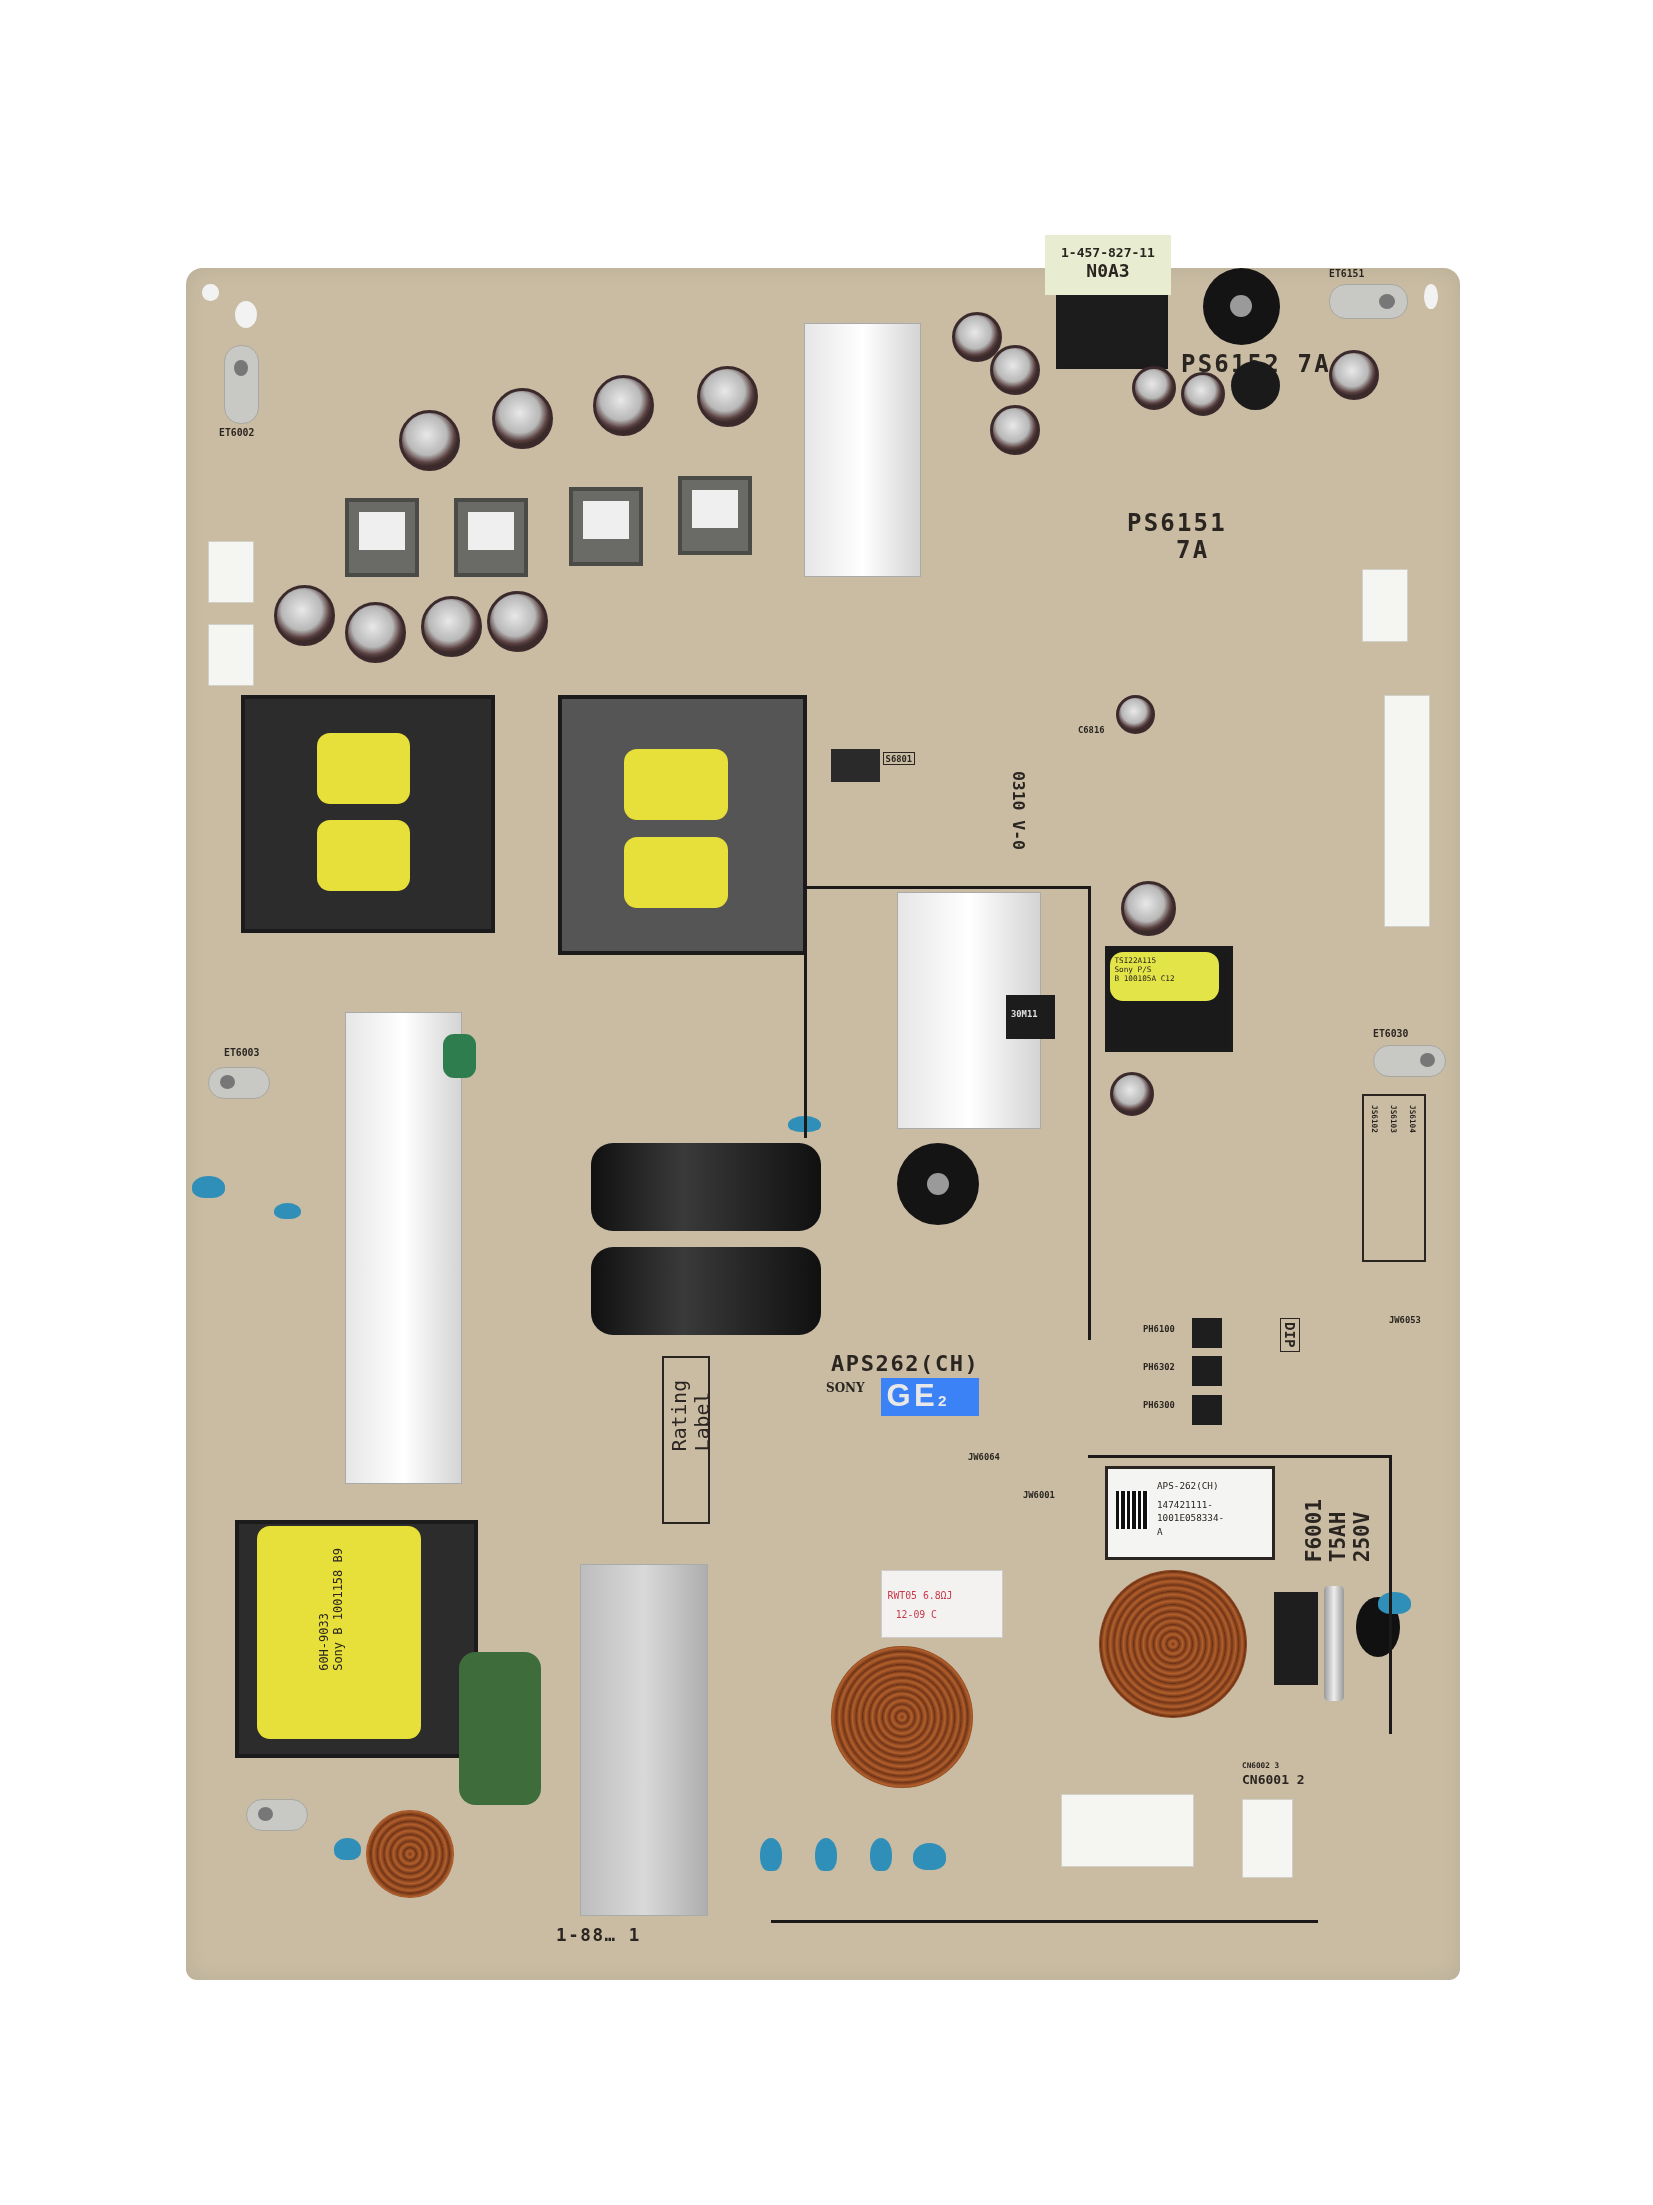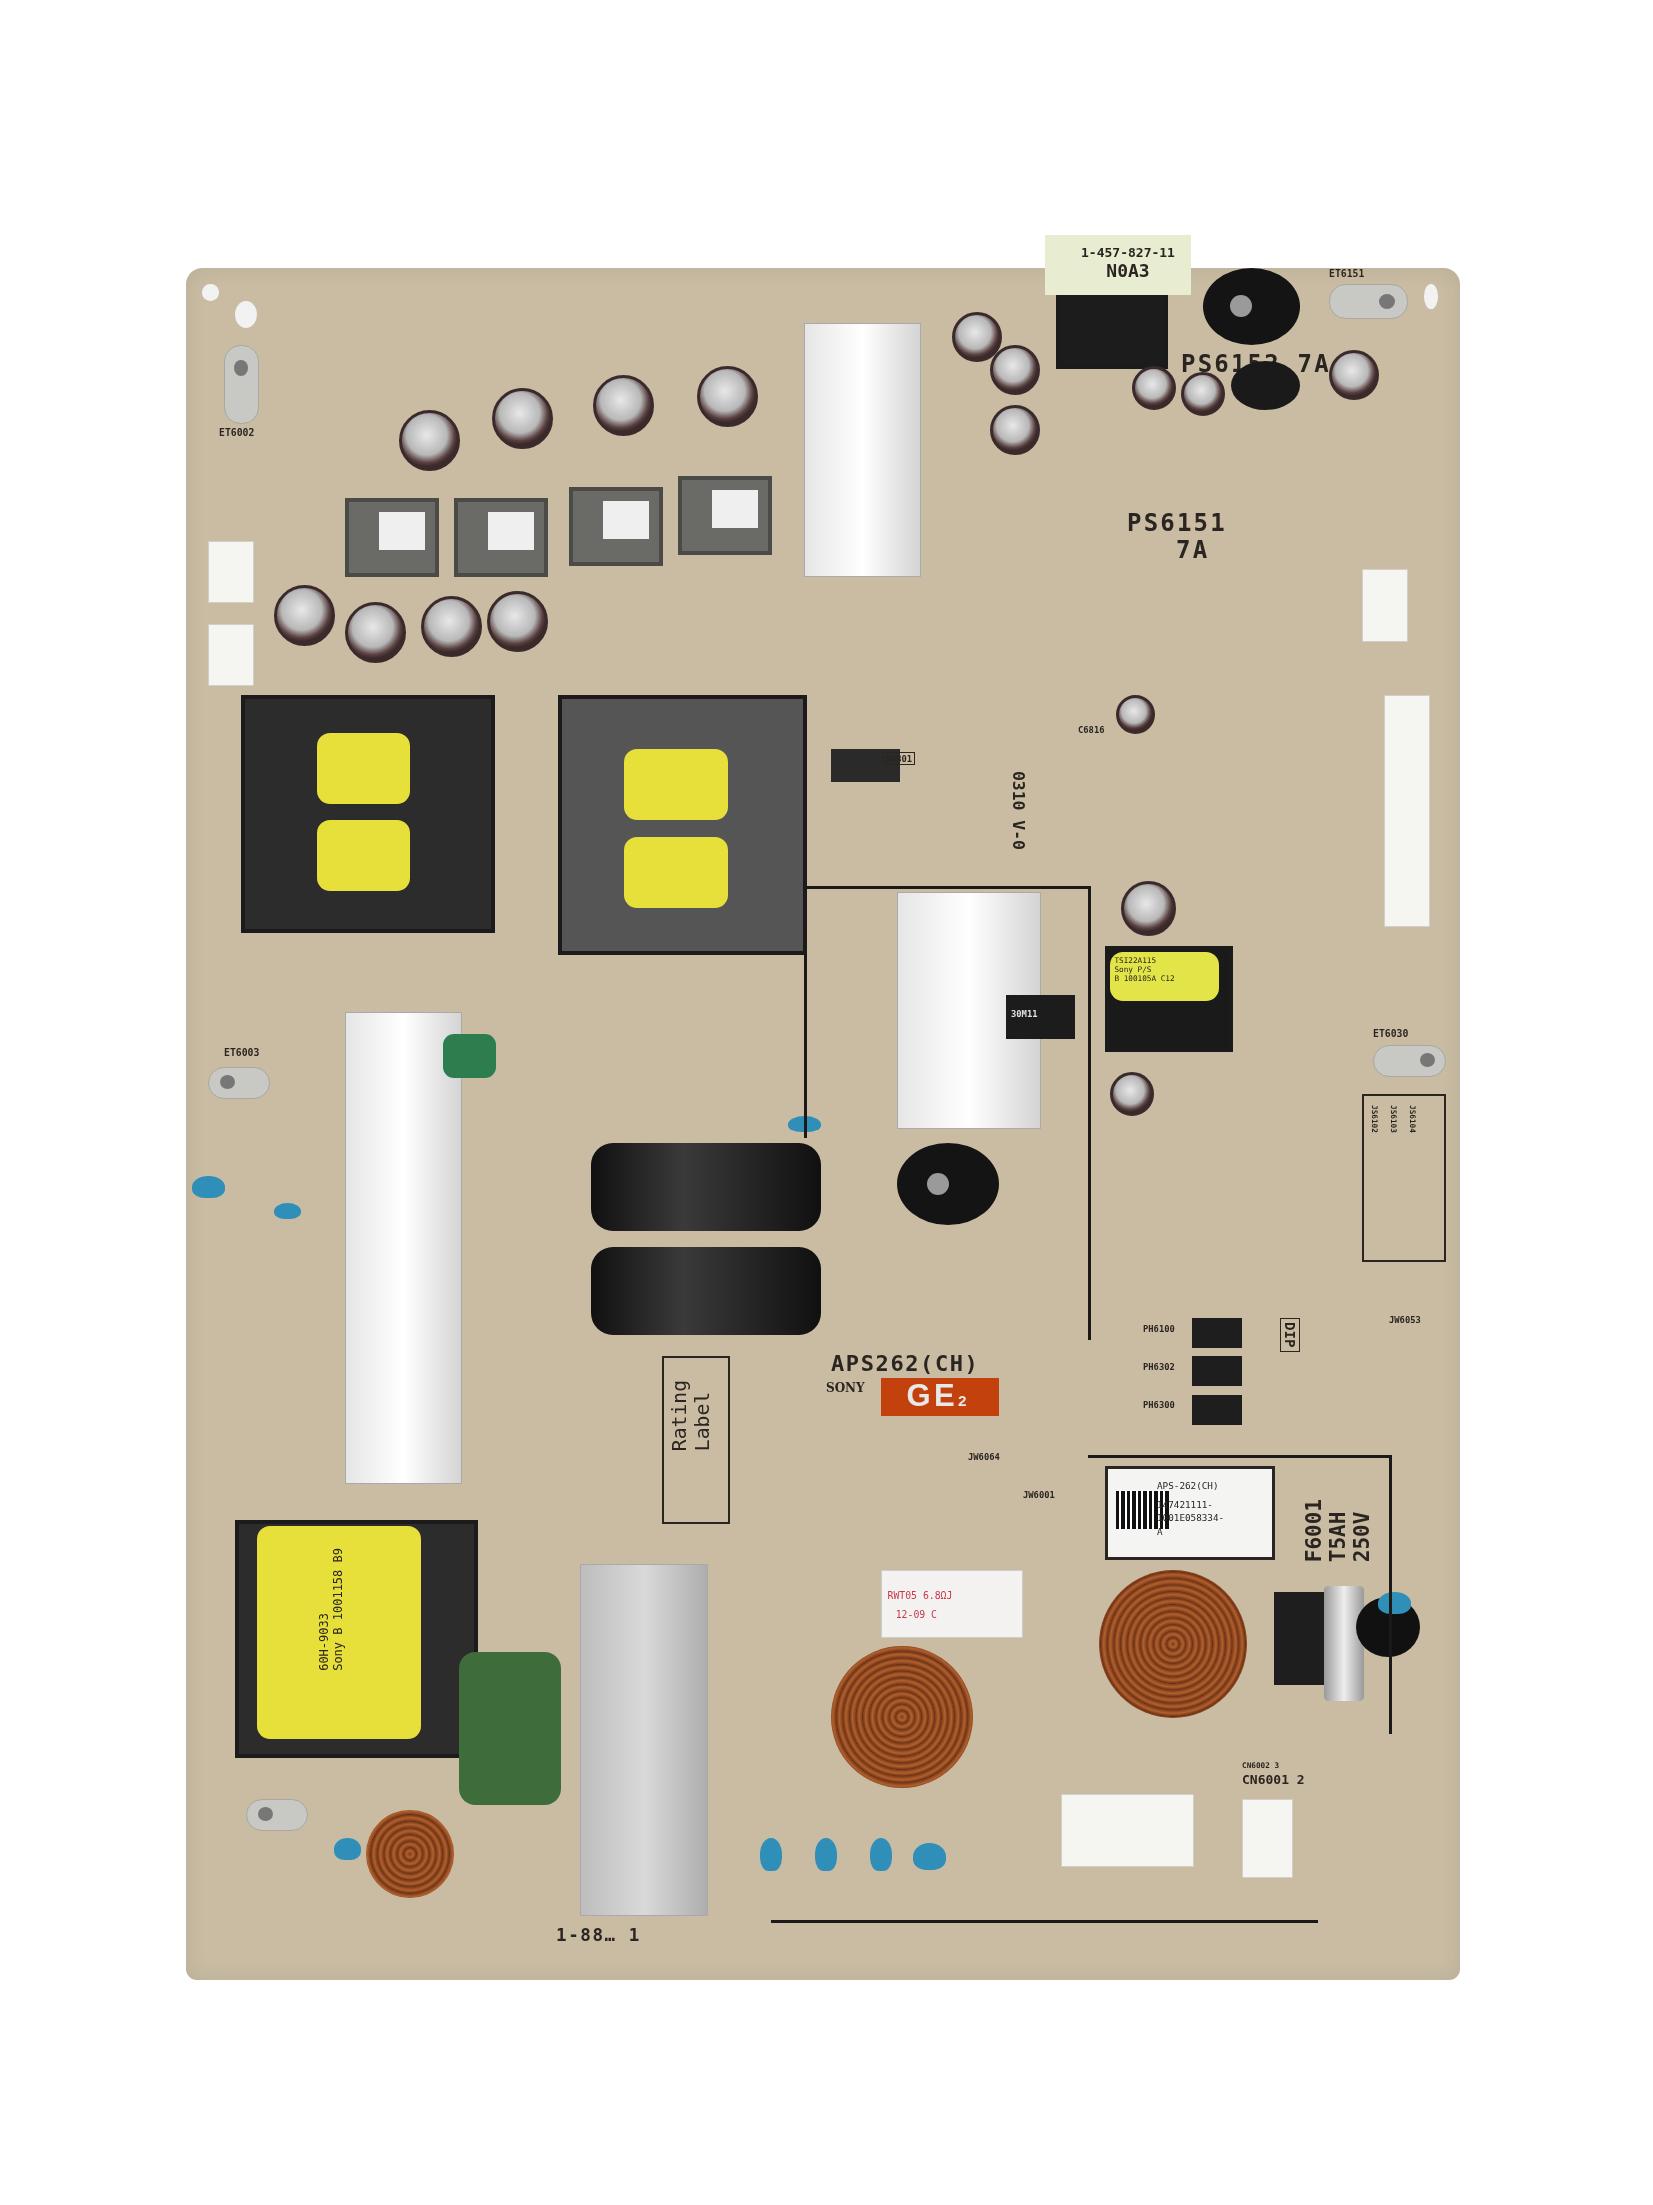--- a/index.html
+++ b/index.html
@@ -1,19 +1,19 @@
 <!DOCTYPE html>
 <html style="font-size:8.8px"><head>
 <meta charset="utf-8">
 <style>
   html,body{margin:0;padding:0;background:#ffffff;}
   body{width:1654px;height:2205px;position:relative;overflow:hidden;font-family:"DejaVu Sans Mono",monospace;}
   .board{position:absolute;left:186px;top:268px;width:1274px;height:1712px;background:#c9bca3;border-radius:16.4px 16.4px 11px 11px;
          box-shadow:inset 0 0 22px rgba(0,0,0,0.08);}
-  .abs{position:absolute;padding-left:20px;}
+  .abs{position:absolute;}
   .silk{position:absolute;color:#2a2520;font-family:"DejaVu Sans Mono",monospace;font-weight:bold;}
   .hole{position:absolute;background:#f2f2f2;border-radius:50%;}
   .tab{position:absolute;background:#c8c8c4;border:1.6px solid #a8a8a0;border-radius:16.4px;}
   .tab .h{position:absolute;background:#777;border-radius:50%;}
   .cap{position:absolute;border-radius:50%;background:radial-gradient(circle at 45% 40%,#e8e8e8 0,#b8b8b8 45%,#5a4040 62%,#3a2a2a 70%);border:3.3px solid #3b2a2c;}
   .bigcap{position:absolute;background:linear-gradient(90deg,#101010,#3a3a3a 40%,#101010);border-radius:22px;}
   .xfmr{position:absolute;background:#2c2c2c;border:4.4px solid #1b1b1b;}
   .yel{position:absolute;background:#e7df3a;border-radius:13px;}
   .heatsink{position:absolute;background:linear-gradient(90deg,#e6e6e6,#ffffff 50%,#d4d4d4);border:1.6px solid #aaa;}
   .choke{position:absolute;border-radius:50%;background:repeating-radial-gradient(circle,#7a3a1a 0,#b2602c 3.3px,#6a2f14 6.6px);}
@@ -150,21 +150,21 @@
   <div class="abs" style="left:1176px;top:826px;width:60px;height:164px;border:2.2px solid #2a2520;"></div>
   <div class="silk" style="left:1184px;top:837px;font-size:7.7px;writing-mode:vertical-rl;">JS6102</div>
   <div class="silk" style="left:1203px;top:837px;font-size:7.7px;writing-mode:vertical-rl;">JS6103</div>
   <div class="silk" style="left:1222px;top:837px;font-size:7.7px;writing-mode:vertical-rl;">JS6104</div>
 
   <div class="silk" style="left:1094px;top:1050px;font-size:14.2px;writing-mode:vertical-rl;border:1.6px solid #2a2520;padding:3.3px 1.1px;">DIP</div>
   <div class="silk" style="left:1203px;top:1047px;font-size:8.8px;">JW6053</div>
 
   <div class="silk" style="left:645px;top:1083px;font-size:22px;letter-spacing:1.6px;">APS262(CH)</div>
   <div class="silk" style="left:640px;top:1113px;font-size:12px;font-family:'DejaVu Serif',serif;">SONY</div>
-  <div class="abs" style="left:695px;top:1110px;width:98px;height:38px;background:#c2410c;color:#e8e8e8;font-family:'Liberation Sans',sans-serif;font-weight:bold;">
+  <div class="abs" style="left:695px;top:1110px;width:98px;height:38px;background:#3b82f6;color:#e8e8e8;font-family:'Liberation Sans',sans-serif;font-weight:bold;">
     <span style="font-size:31px;margin-left:5.5px;letter-spacing:3.3px;">GE</span><span style="font-size:15.3px;">2</span>
   </div>
   <div class="silk" style="left:782px;top:1184px;font-size:8.8px;">JW6064</div>
   <div class="silk" style="left:837px;top:1222px;font-size:8.8px;text-align:right;">JW6001</div>
 
   <div class="abs" style="left:476px;top:1088px;width:44px;height:164px;border:2.7px solid #2a2520;">
     <div class="silk" style="left:4.4px;top:22px;font-size:19.7px;writing-mode:vertical-rl;transform:rotate(180deg);font-weight:normal;">
       <span>Rating</span><br><span>Label</span>
     </div>
   </div>

